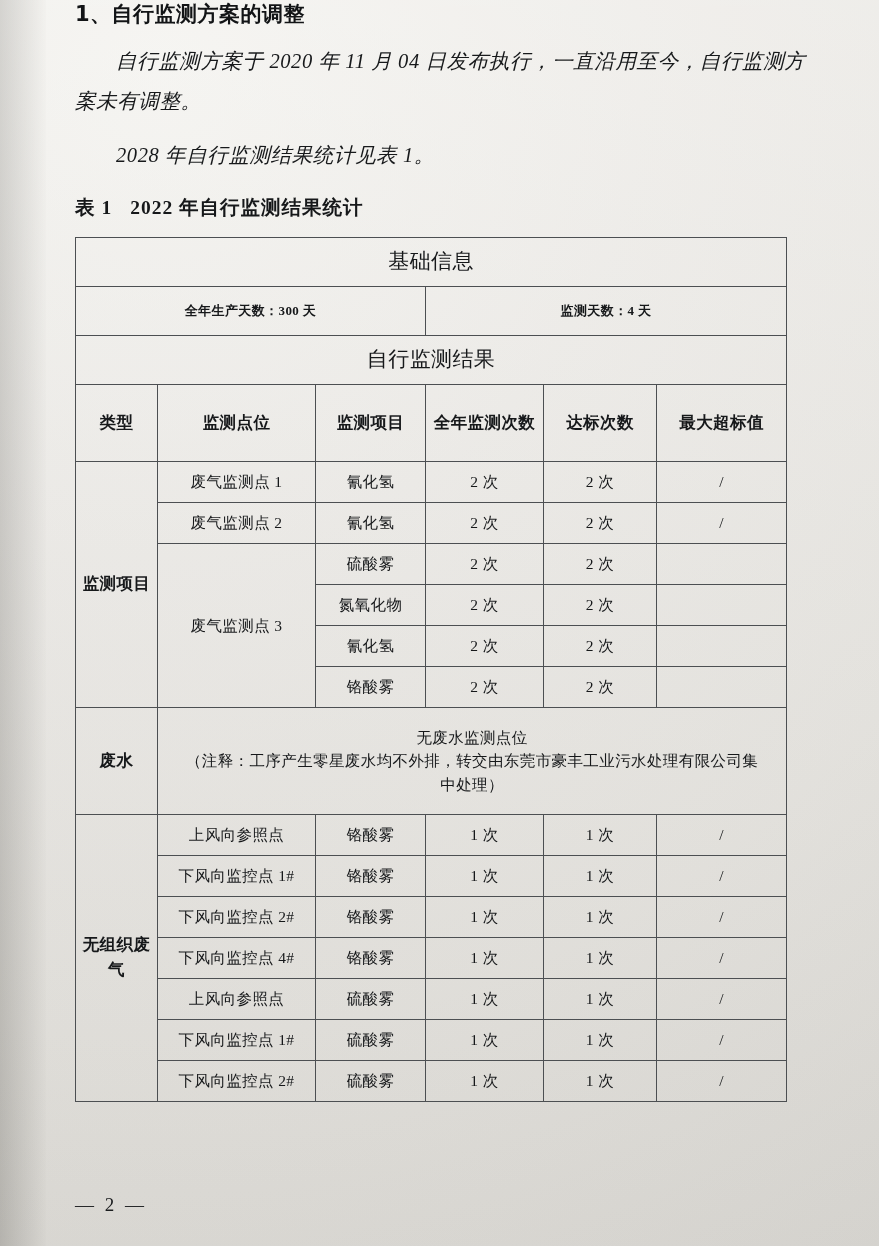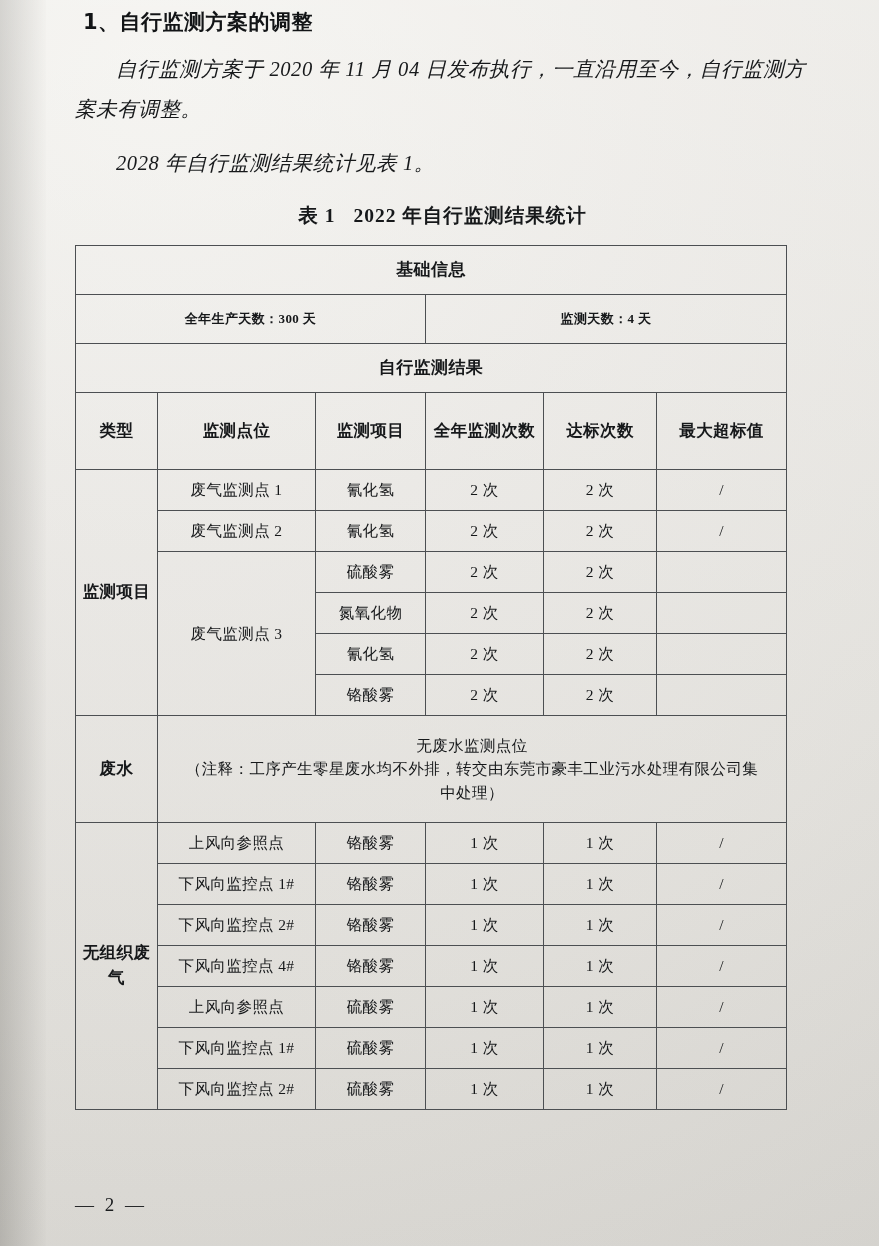--- a/index.html
+++ b/index.html
@@ -44,38 +44,38 @@
     top: 0;
     width: 735px;
     z-index: 2;
   }
 
   h2.section-heading {
     font-family: "DejaVu Sans", "Liberation Sans", sans-serif;
     font-size: 21px;
     font-weight: bold;
     letter-spacing: 0.5px;
-    margin: 8px;
+    margin: 0;
     color: #121416;
   }
   .p1 { margin-top: 100px; }
   .p2 { margin-top: 58px; }
 
   p.body-text {
     font-size: 20.5px;
     line-height: 1.95;
     margin: 14px 0 0 0;
     text-indent: 2em;
     letter-spacing: 0.6px;
     color: #17191b;
     font-style: italic;
   }
 
   .table-caption {
-    text-align: center;
+    text-align: left;
     font-size: 19.5px;
     font-weight: bold;
     margin-top: 18px;
     letter-spacing: 1px;
   }
   .table-caption .gap { display: inline-block; width: 18px; }
 
   table.report {
     margin-top: 16px;
     border-collapse: collapse;
@@ -85,21 +85,21 @@
   }
   table.report td {
     border: 1px solid #4c4f52;
     text-align: center;
     vertical-align: middle;
     padding: 5px 3px;
     line-height: 1.5;
     letter-spacing: 0.4px;
     color: #16181a;
   }
-  td.bold { font-weight: bold; font-size: 17px; }
+  td.bold { font-weight: normal; font-size: 21px; }
   td.head { font-weight: bold; font-size: 16.5px; }
   td.left-pad { text-align: left; padding-left: 14px; font-weight: bold; font-size: 13px; }
   td.tall { height: 38px; }
   td.row { height: 30px; }
   .note {
     text-align: center;
     line-height: 1.9;
     padding: 6px 26px;
     font-size: 15.5px;
   }

